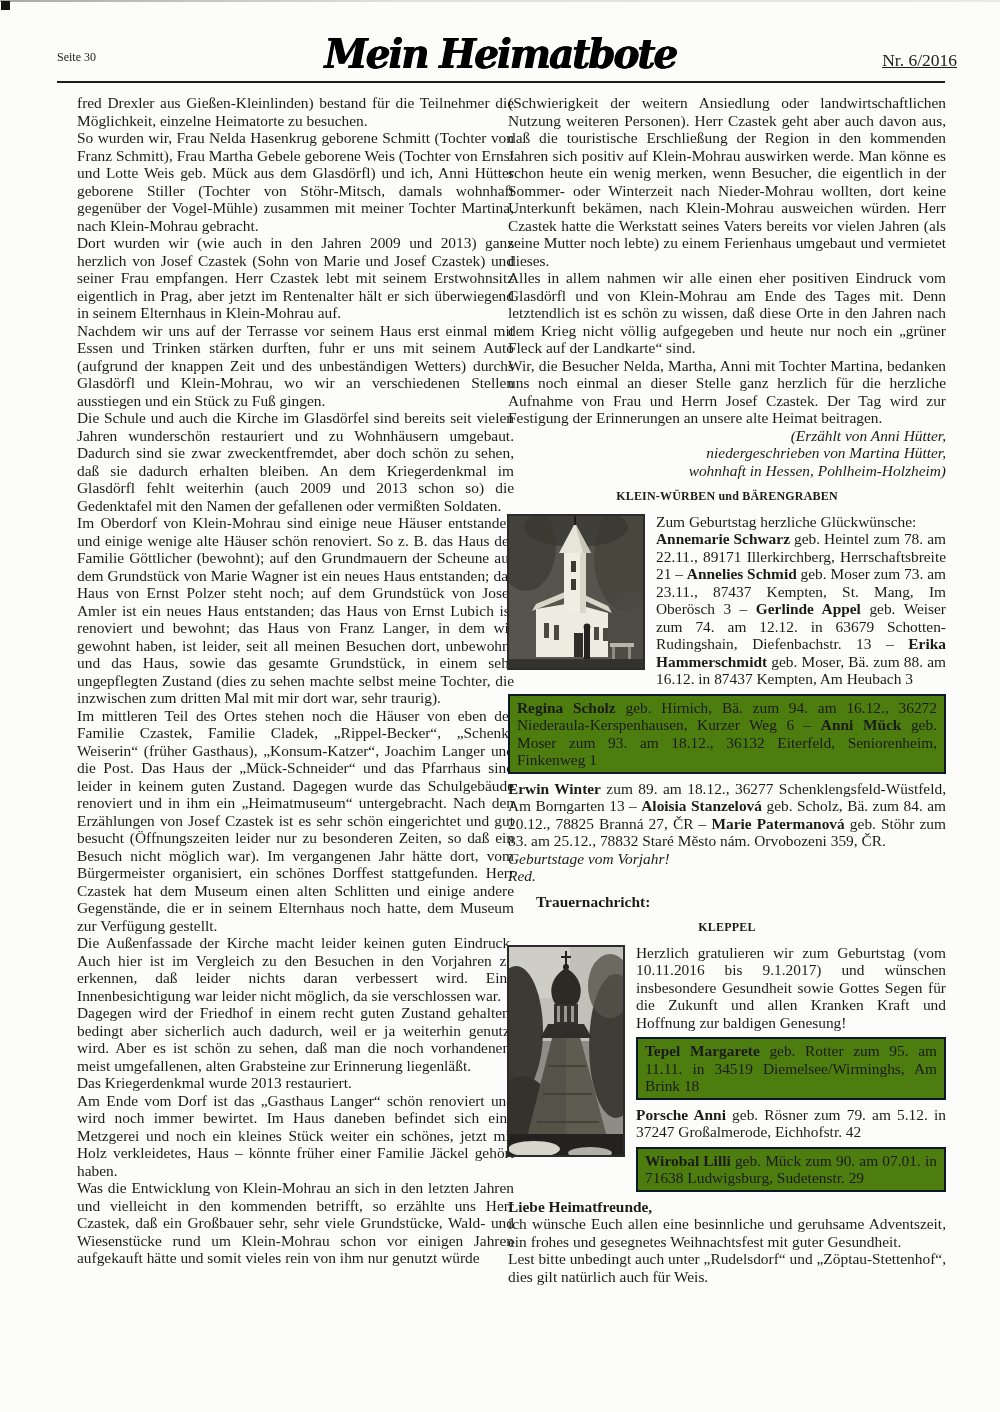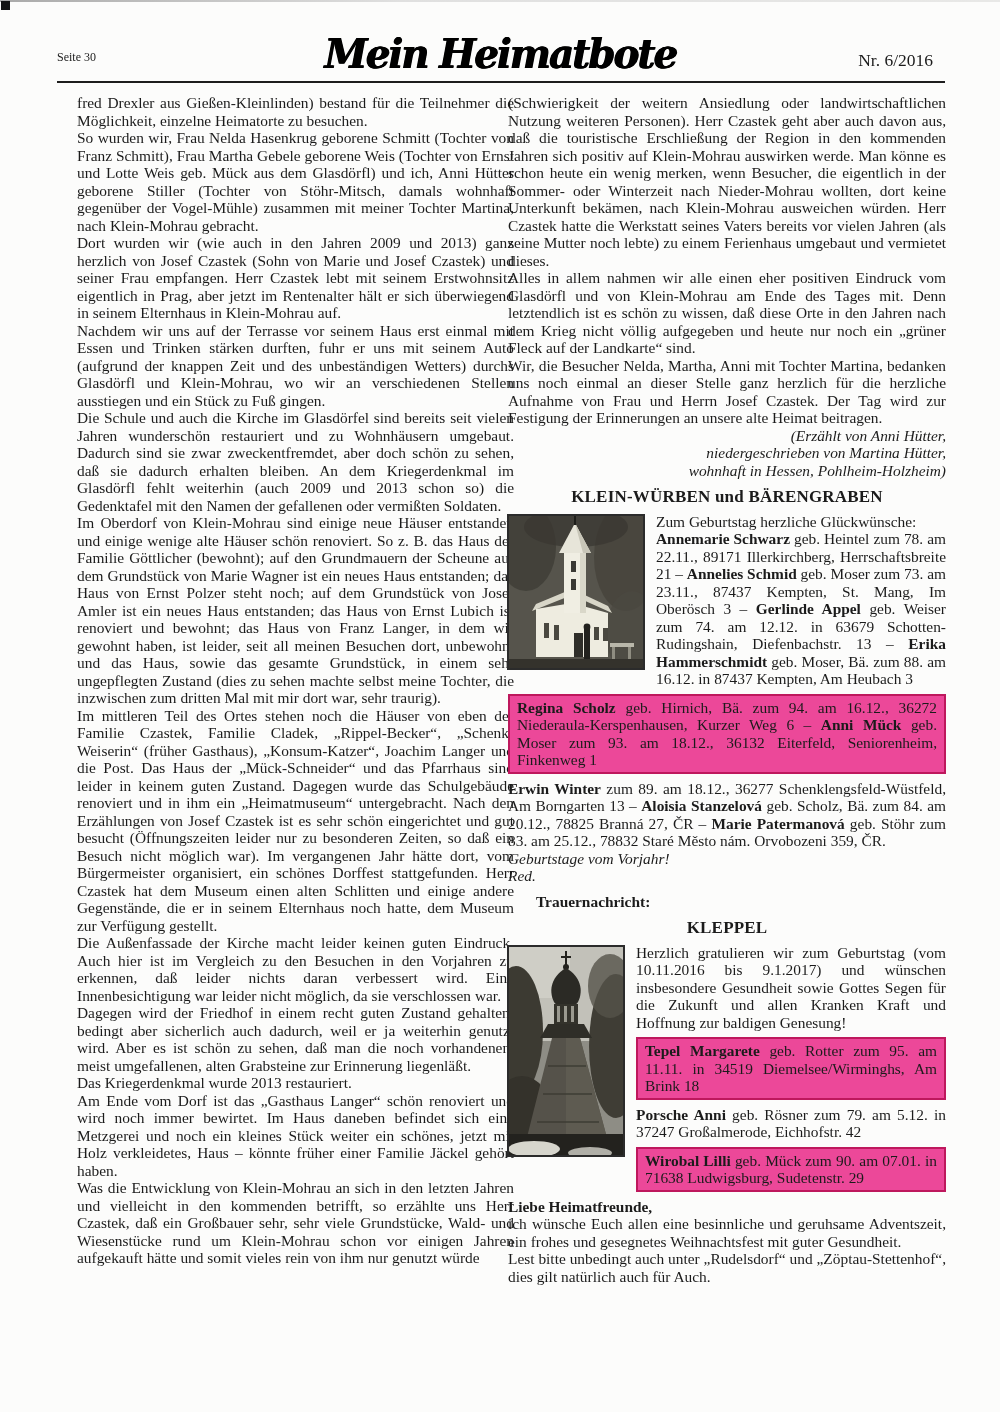--- a/index.html
+++ b/index.html
@@ -1,35 +1,35 @@
 <!DOCTYPE html>
 <html lang="de"><head>
 <meta charset="utf-8">
 <style>
   html,body{margin:0;padding:0;}
   body{width:1000px;height:1412px;position:relative;background:#e9e9e7;overflow:hidden;}
   #page{position:absolute;inset:0;background:#fcfcfb;font-family:"Liberation Serif",serif;color:#1b1b1b;}
   .scan-topline{position:absolute;top:0;left:0;right:0;height:2px;background:linear-gradient(90deg,#666,#c9c9c9 40%,#d8d8d6);opacity:.55;}
   .scan-corner{position:absolute;top:1px;left:1px;width:9px;height:9px;background:#141414;}
   .page-label{position:absolute;top:50px;left:57px;font-size:12px;}
-  .issue-label{position:absolute;top:50px;right:67px;font-size:17.5px;}
+  .issue-label{position:absolute;top:50px;right:43px;font-size:17.5px;text-decoration:underline;}
   .masthead{position:absolute;top:30px;left:0;width:100%;text-align:center;
     font-family:"DejaVu Serif",serif;font-weight:700;font-style:italic;font-size:39px;
     letter-spacing:-2px;color:#000;transform:scaleY(1.04);
     text-shadow:1px 0 #000, .5px .5px #000;}
   .head-rule{position:absolute;top:81px;left:57px;width:888px;height:2px;background:#1d1d1d;}
   .col{position:absolute;top:94px;width:437px;text-align:justify;font-size:15.4px;line-height:17.5px;hyphens:auto;}
   .col-left{left:57px;margin-left:20px;}
   .col-right{left:508px;width:438px;}
   .col p{margin:0;}
   .credits{text-align:right;font-style:italic;}
-  .sec-head{text-align:center;font-weight:bold;font-size:17px;margin:9px 0 7px;letter-spacing:.2px;}
+  .sec-head{text-align:center;font-weight:bold;font-size:12px;margin:9px 0 7px;letter-spacing:.2px;}
   .photo{float:left;margin:2px 12px 3px 0;outline:2px solid #2b2b2b;outline-offset:-1px;background:#555;}
   .photo svg{display:block;}
-  .gbox{background:#ec4899;border:2px solid #be185d;padding:3px 7px;margin:6px 0;overflow:hidden;}
+  .gbox{background:#4d7c0f;border:2px solid #0f172a;padding:3px 7px;margin:6px 0;overflow:hidden;}
   .bfc{overflow:hidden;}
   .vorjahr{display:flex;justify-content:space-between;font-style:italic;flex-direction:column;}
   .bold{font-weight:bold;margin-left:28px;}
   .trauer{margin-top:8px;}
   .clear{clear:both;}
   .closing-salutation{font-weight:bold;}
 </style>
 </head>
 <body>
 
@@ -156,17 +156,17 @@
       <div class="gbox bfc"><b>Tepel Margarete</b><span> geb. Rotter zum 95. am 11.11. in 34519 Diemelsee/Wirminghs, Am Brink 18</span></div>
 
       <p class="bfc"><b>Porsche Anni</b><span> geb. Rösner zum 79. am 5.12. in 37247 Großalmerode, Eichhofstr. 42</span></p>
 
       <div class="gbox bfc"><b>Wirobal Lilli</b><span> geb. Mück zum 90. am 07.01. in 71638 Ludwigsburg, Sudetenstr. 29</span></div>
     </div>
 
     <div class="clear">
       <div class="closing-salutation">Liebe Heimatfreunde,</div>
       <div>ich wünsche Euch allen eine besinnliche und geruhsame Adventszeit, ein frohes und gesegnetes Weihnachtsfest mit guter Gesundheit.</div>
-      <div>Lest bitte unbedingt auch unter „Rudelsdorf“ und „Zöptau-Stettenhof“, dies gilt natürlich auch für Auch.</div>
+      <div>Lest bitte unbedingt auch unter „Rudelsdorf“ und „Zöptau-Stettenhof“, dies gilt natürlich auch für Weis.</div>
     </div>
   </div>
 
 </div>
 
 </body></html>

